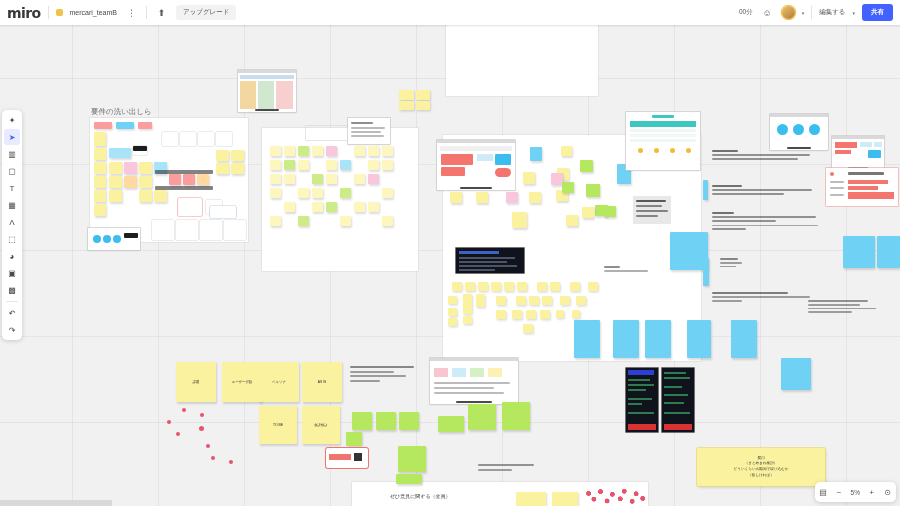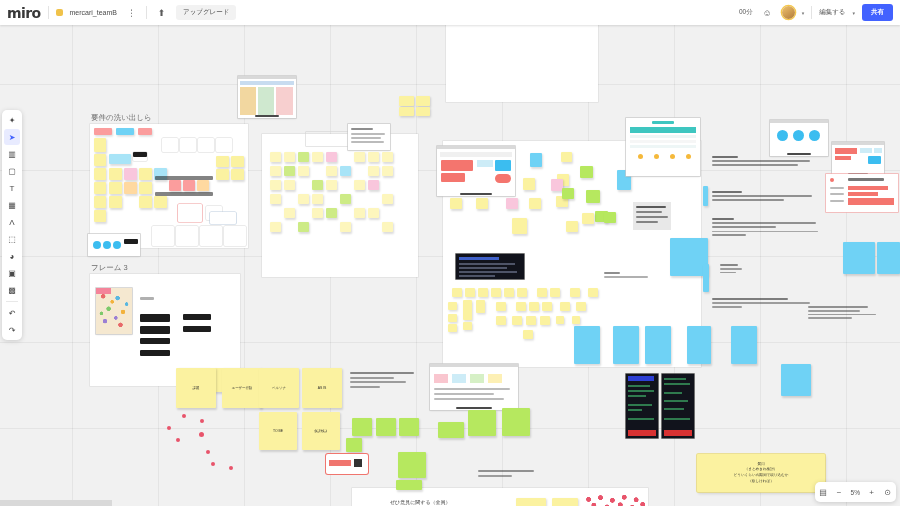--- a/index.html
+++ b/index.html
@@ -4,21 +4,21 @@
 <style>
   * { box-sizing: border-box; margin:0; padding:0; }
   html,body { width:900px; height:506px; overflow:hidden;
     font-family:"Liberation Sans", sans-serif; background:#f2f2f2; }
 
   
   #canvas { position:absolute; inset:0; background:#f1f1f1;
     background-image:
       linear-gradient(to right, rgba(0,0,0,.055) 1px, transparent 1px),
       linear-gradient(to bottom, rgba(0,0,0,.055) 1px, transparent 1px);
-    background-size:86px 86px; background-position:-14px -8px;margin-top:6px; }
+    background-size:86px 86px; background-position:-14px -8px; }
 
   .obj { position:absolute; }
   .frame { background:#fff; box-shadow:0 0 0 .6px rgba(0,0,0,.09); }
   .frame-label { position:absolute; top:-11px; left:1px; font-size:7.5px;
     color:#6b6b6b; white-space:nowrap; }
 
   .note { position:absolute; border-radius:1px;
     box-shadow:1px 1.5px 2.2px rgba(0,0,0,.14);
     font-size:3.4px; line-height:1.32; color:#2a2a2a;
     padding:2px; overflow:hidden; text-align:center;
@@ -386,46 +386,20 @@
     <div class="dot" style="left:4px;top:4px;width:4px;height:4px;background:#f4756e;"></div>
     <div class="bar" style="left:22px;top:4px;width:36px;height:2.5px;opacity:.6;"></div>
     <div style="position:absolute;left:22px;top:12px;width:40px;height:4px;background:#f4756e;"></div>
     <div style="position:absolute;left:22px;top:18px;width:30px;height:4px;background:#f4756e;"></div>
     <div style="position:absolute;left:22px;top:24px;width:46px;height:7px;background:#f4756e;"></div>
     <div class="bar" style="left:4px;top:13px;width:14px;height:2px;opacity:.3;"></div>
     <div class="bar" style="left:4px;top:19px;width:14px;height:2px;opacity:.3;"></div>
     <div class="bar" style="left:4px;top:26px;width:14px;height:2px;opacity:.3;"></div>
   </div>
 
-  <div class="obj frame" style="left:90px;top:268px;width:150px;height:112px;">
-    <div class="frame-label">フレーム 3</div>
-    <div class="img" style="left:6px;top:14px;width:36px;height:46px;background:#f5e8d0;">
-      <div style="position:absolute;inset:0;background:
-        radial-gradient(circle at 20% 18%, #e86a6a 2px, transparent 2.5px),
-        radial-gradient(circle at 60% 22%, #5ab7e0 2px, transparent 2.5px),
-        radial-gradient(circle at 35% 45%, #7dc96a 2px, transparent 2.5px),
-        radial-gradient(circle at 75% 52%, #f2b23c 2px, transparent 2.5px),
-        radial-gradient(circle at 25% 72%, #9b7fd4 2px, transparent 2.5px),
-        radial-gradient(circle at 68% 80%, #e86a6a 2px, transparent 2.5px),
-        radial-gradient(circle at 45% 30%, #f2b23c 1.6px, transparent 2px),
-        radial-gradient(circle at 85% 35%, #5ab7e0 1.6px, transparent 2px),
-        radial-gradient(circle at 15% 55%, #7dc96a 1.6px, transparent 2px),
-        radial-gradient(circle at 55% 65%, #9b7fd4 1.6px, transparent 2px);"></div>
-      <div style="position:absolute;left:0;top:0;width:15px;height:6px;background:#f4849a;"></div>
-    </div>
-    <div class="bar" style="left:50px;top:23px;width:14px;height:3px;opacity:.35;"></div>
-    <div class="bar" style="left:50px;top:40px;width:30px;height:8px;"></div>
-    <div class="bar" style="left:50px;top:52px;width:30px;height:8px;"></div>
-    <div class="bar" style="left:50px;top:64px;width:30px;height:6px;"></div>
-    <div class="bar" style="left:50px;top:76px;width:30px;height:6px;"></div>
-    <div class="bar" style="left:93px;top:40px;width:28px;height:6px;"></div>
-    <div class="bar" style="left:93px;top:52px;width:28px;height:6px;"></div>
-    <div class="note y" style="left:88px;top:94px;width:32px;height:24px;"></div>
-    <div class="note y" style="left:124px;top:94px;width:30px;height:24px;"></div>
-  </div>
 
   <div class="note y" style="left:176px;top:362px;width:40px;height:40px;">
     <span>課題</span>
     </div>
   <div class="note y" style="left:222px;top:362px;width:40px;height:40px;">
     <span>ユーザー行動</span>
     </div>
   <div class="note y" style="left:259px;top:362px;width:40px;height:40px;">
     <span>ペルソナ</span>
     </div>

